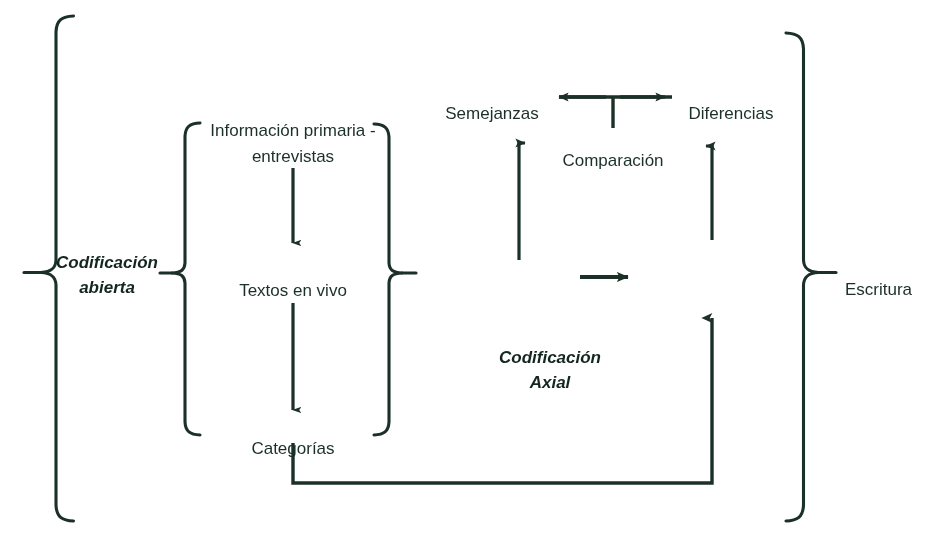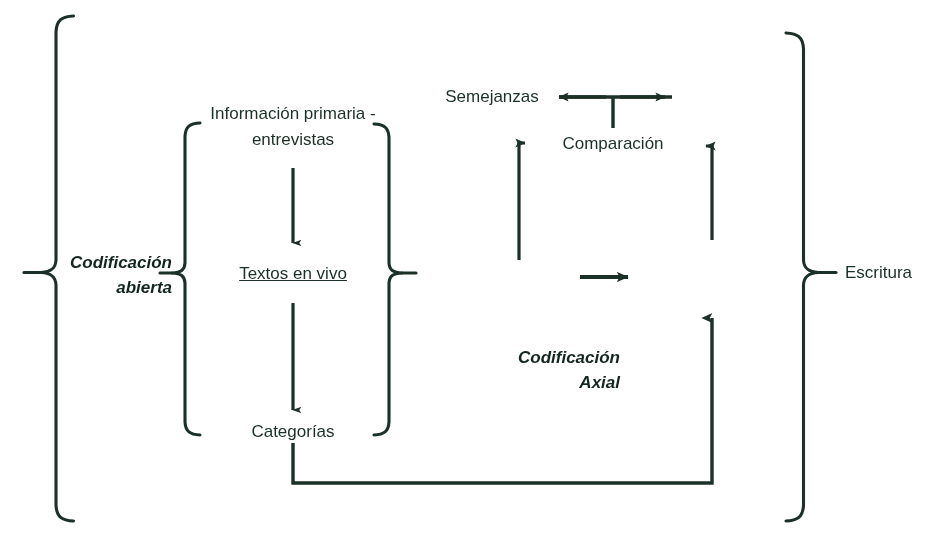--- a/index.html
+++ b/index.html
@@ -26,30 +26,31 @@
   }
   .node-label {
     position: absolute;
     color: #1b3027;
     font-family: "Liberation Sans", sans-serif;
     font-size: 17px;
     line-height: 26px;
     text-align: center;
     white-space: pre;
     letter-spacing: 0px;
+    margin-top: 17px;
   }
   .phase-label {
     position: absolute;
     color: #142620;
     font-family: "Liberation Sans", sans-serif;
     font-size: 17px;
     line-height: 25px;
     font-weight: bold;
     font-style: italic;
-    text-align: right;
+    text-align: center;
     white-space: pre;
   }
 </style>
 </head>
 <body>
 
 <div id="canvas">
 
   <svg id="diagram-svg" viewBox="0 0 941 536">
     <defs>
@@ -137,24 +138,25 @@
 abierta</div>
 
   <div class="phase-label" style="left:480px; top:345px; width:140px;">Codificación
 Axial</div>
 
   <div class="node-label" style="left:193px; top:101px; width:200px;">Información primaria -
 entrevistas</div>
 
   <div class="node-label" style="left:845px; top:260px; width:96px; text-align:left;">Escritura</div>
 
-  <div class="node-label" style="left:213px; top:261px; width:160px;text-decoration:underline;">Textos en vivo</div>
+  <div class="node-label" style="left:213px; top:261px; width:160px;">Textos en vivo</div>
 
   <div class="node-label" style="left:233px; top:419px; width:120px;">Categorías</div>
 
 
   <div class="node-label" style="left:437px; top:84px; width:110px;">Semejanzas</div>
 
   <div class="node-label" style="left:551px; top:131px; width:124px;">Comparación</div>
 
+  <div class="node-label" style="left:678px; top:84px; width:106px;">Diferencias</div>
 
 
 </div>
 
 </body></html>

